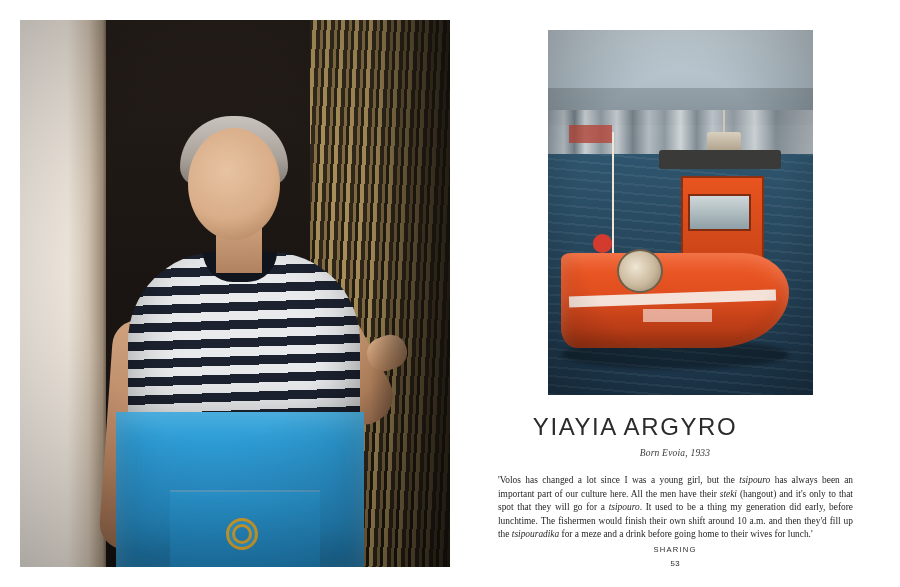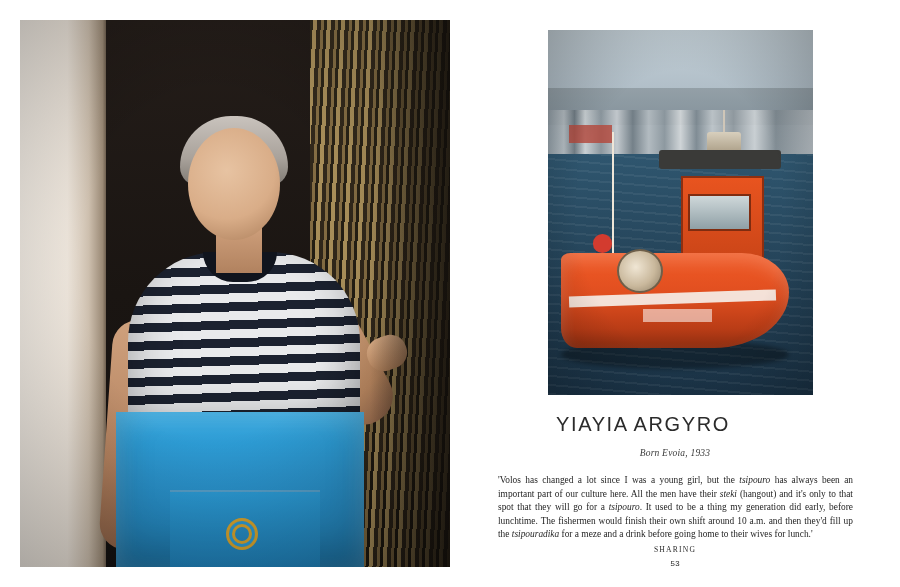--- a/index.html
+++ b/index.html
@@ -264,25 +264,25 @@
     filter: blur(2px);
     border-radius: 50%;
   }
   .bp-vignette {
     position: absolute; inset: 0;
     background: radial-gradient(ellipse at 50% 50%, rgba(0,0,0,0) 55%, rgba(0,0,0,0.25) 100%);
   }
 
   .headline {
     position: absolute;
-    left: 12px; top: 413px;
+    left: 4px; top: 413px;
     width: 362px;
     text-align: center;
     font-family: "Liberation Sans", sans-serif;
-    font-size: 20px;
+    font-size: 24px;
     letter-spacing: 1.6px;
     color: #2b2b2b;
     font-weight: 400;
   }
   .subline {
     position: absolute;
     left: 0; top: 448px;
     width: 450px;
     text-align: center;
     font-family: "Liberation Serif", serif;
@@ -300,21 +300,21 @@
     line-height: 13.6px;
     color: #1f1f1f;
     text-align: justify;
   }
   .body-copy i { }
   .folio-section {
     position: absolute;
     left: 0; top: 545px;
     width: 450px;
     text-align: center;
-    font-family: Liberation Serif, serif;
+    font-family: Liberation Sans, sans-serif;
     font-size: 7.6px;
     letter-spacing: 1.2px;
     color: #2b2b2b;
   }
   .folio-page {
     position: absolute;
     left: 0; top: 559px;
     width: 450px;
     text-align: center;
     font-family: Liberation Mono, monospace;

